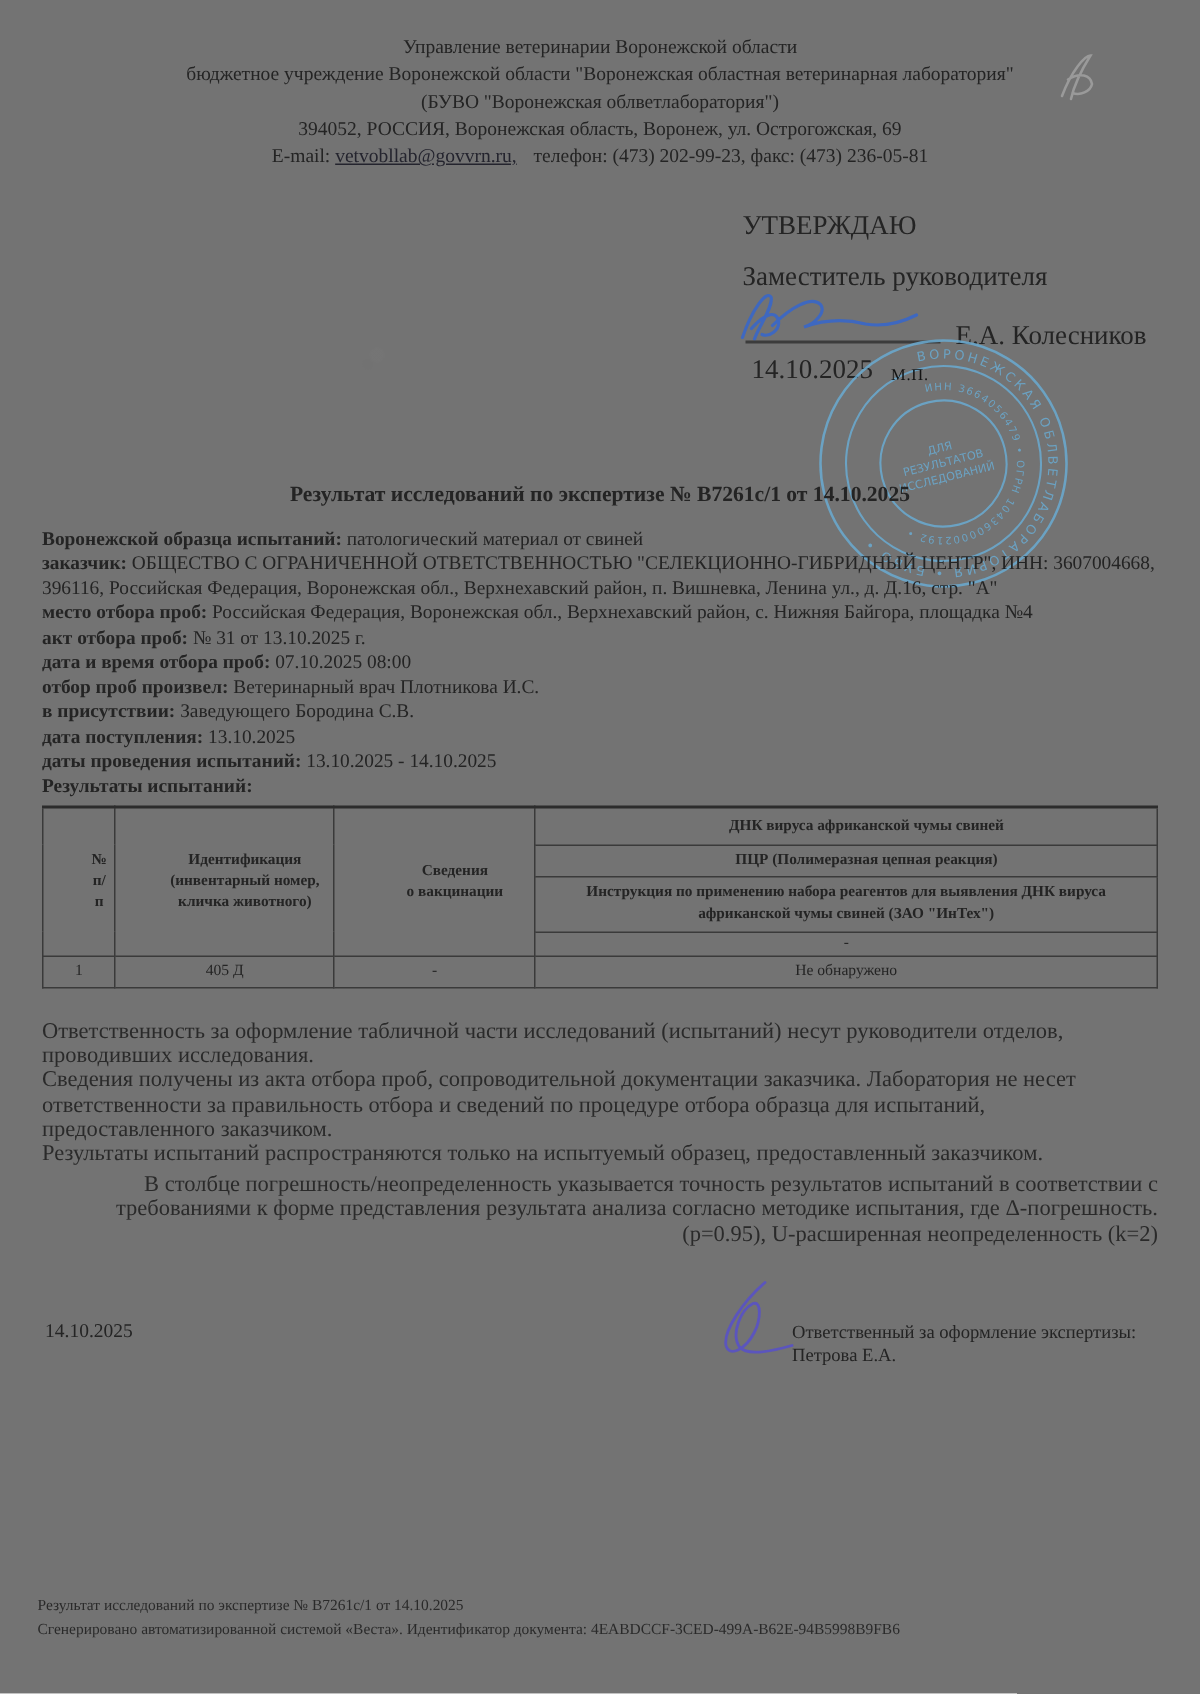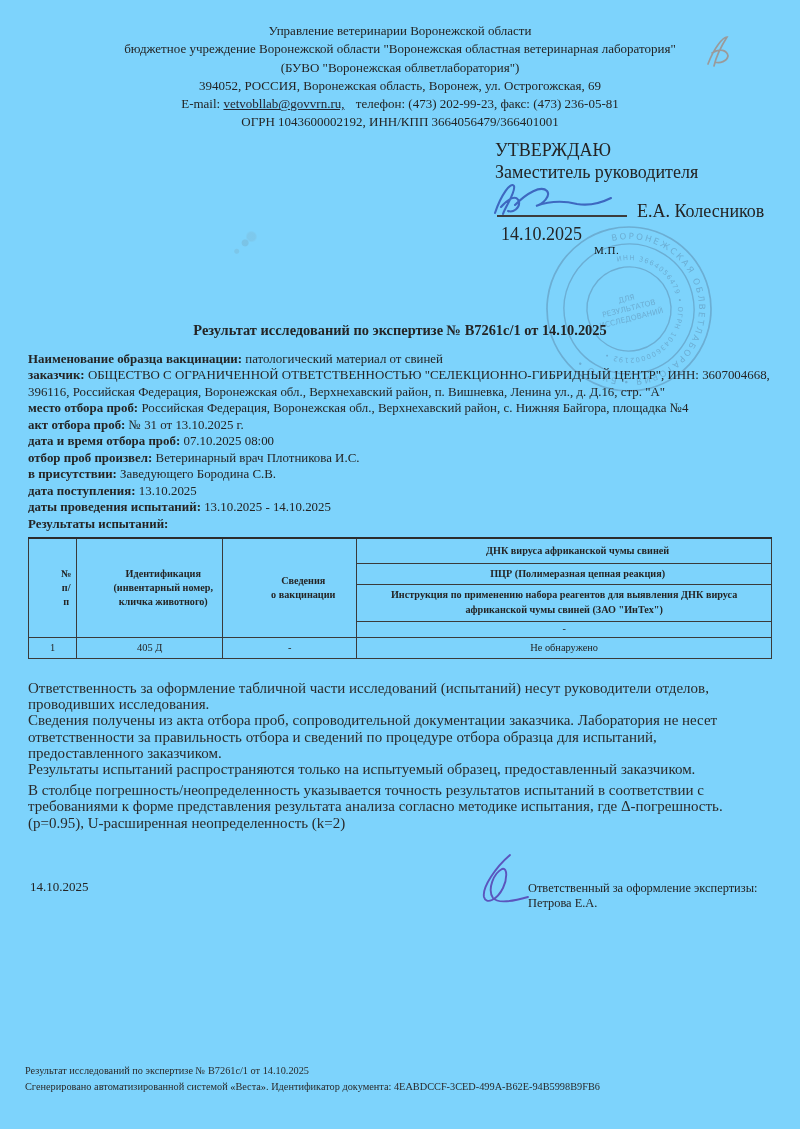--- a/index.html
+++ b/index.html
@@ -1,30 +1,30 @@
 <!DOCTYPE html>
 <html><head>
 <meta charset="utf-8">
 <style>
   html,body{margin:0;padding:0;background:#ffffff;}
-  .page{position:relative;width:800px;height:1129px;background:#7dd3fc;overflow:hidden;
+  .page{position:relative;width:800px;height:1129px;background:#737373;overflow:hidden;
         font-family:"Liberation Serif", serif;color:#242424;}
 
   
   .doc-header{position:absolute;top:22px;left:0;width:800px;text-align:center;
               font-size:13px;line-height:18.3px;}
   .doc-header .email-link{color:#24242e;text-decoration:underline;}
   .doc-header .phone{margin-left:8px;}
 
   
   .pencil-mark{position:absolute;left:698px;top:32px;}
 
   
   .approval{position:absolute;left:495px;top:141px;width:295px;font-size:18px;line-height:18px;}
-  .approval .pos{margin-top:4px;}
+  .approval .pos{margin-top:16px;}
   .sig-area{position:relative;height:42px;margin-top:2px;}
   .sig-underline{position:absolute;left:2px;bottom:8px;width:130px;border-bottom:2px solid #3c3c3c;}
   .approver-sig{position:absolute;left:-6px;top:-8px;}
   .approver-name{position:absolute;left:142px;bottom:5px;}
   .approval .appr-date{margin-top:0;padding-left:6px;}
 
   
   .stamp{position:absolute;left:543px;top:223px;pointer-events:none;}
   .mp-label{position:absolute;left:594px;top:244px;font-size:11px;color:#131313;letter-spacing:0.5px;}
   .ink-smudge{position:absolute;left:222px;top:224px;width:42px;height:42px;opacity:.28;
@@ -51,21 +51,21 @@
   table.results-table .pre{white-space:pre-line;}
   table.results-table .row-analyte td.th{height:20px;}
   table.results-table .row-method td.th{height:16px;}
   table.results-table .instr{line-height:1.45;padding:3px 14px;}
   table.results-table .uncert{height:11px;line-height:1;font-weight:normal;}
   table.results-table .data-row td{height:16px;font-size:10.4px;}
 
   
   .notes{margin-top:21px;font-size:15px;line-height:16.2px;color:#2a2a2a;font-family:Liberation Serif, serif;}
   .notes p{margin:0;}
-  .notes p.last{margin-top:5px;}
+  .notes p.last{margin-top:5px;text-align:right;}
 
   
   .signoff-date{position:absolute;left:30px;top:879px;font-size:13px;}
   .exec-sig{position:absolute;left:466px;top:851px;}
   .signoff-text{position:absolute;left:528px;top:881px;font-size:12.4px;}
 
   
   .doc-footer{position:absolute;left:25px;top:1063px;font-size:10.3px;line-height:16px;color:#2a2a2a;}
   .doc-footer div{margin:0;}
 
@@ -80,21 +80,20 @@
   <div class="doc-header">
     <div>Управление ветеринарии Воронежской области</div>
     <div>бюджетное учреждение Воронежской области "Воронежская областная ветеринарная лаборатория"</div>
     <div>(БУВО "Воронежская облветлаборатория")</div>
     <div>394052, РОССИЯ, Воронежская область, Воронеж, ул. Острогожская, 69</div>
     <div>
       <span>E-mail:</span>
       <a href="#" class="email-link">vetvobllab@govvrn.ru,</a>
       <span class="phone">телефон: (473) 202-99-23, факс: (473) 236-05-81</span>
     </div>
-    <div>ОГРН 1043600002192, ИНН/КПП 3664056479/366401001</div>
   </div>
 
   <svg class="pencil-mark" width="36" height="44" viewBox="0 0 36 44">
     <path d="M10,32 C16,16 25,5 29,5 C24,13 18,25 16,34 M14,21 C22,16 29,18 30,24 C29,29 22,32 17,30" fill="none" stroke="#9a9a9a" stroke-width="1.7" stroke-linecap="round"></path>
   </svg>
 
   <div class="approval">
     <div>УТВЕРЖДАЮ</div>
     <div class="pos">Заместитель руководителя</div>
     <div class="sig-area">
@@ -126,21 +125,21 @@
       <text x="86" y="88" text-anchor="middle" font-size="7.5">РЕЗУЛЬТАТОВ</text>
       <text x="86" y="98" text-anchor="middle" font-size="7.5">ИССЛЕДОВАНИЙ</text>
     </g>
   </svg>
   <div class="mp-label">М.П.</div>
   <div class="ink-smudge"></div>
 
   <div class="doc-title">Результат исследований по экспертизе № В7261с/1 от 14.10.2025</div>
 
   <div class="main">
-    <p><b>Наименование образца вакцинации:</b> <span>патологический материал от свиней</span></p>
+    <p><b>Воронежской образца испытаний:</b> <span>патологический материал от свиней</span></p>
     <p><b>заказчик:</b> <span>ОБЩЕСТВО С ОГРАНИЧЕННОЙ ОТВЕТСТВЕННОСТЬЮ "СЕЛЕКЦИОННО-ГИБРИДНЫЙ ЦЕНТР", ИНН: 3607004668, 396116, Российская Федерация, Воронежская обл., Верхнехавский район, п. Вишневка, Ленина ул., д. Д.16, стр. "А"</span></p>
     <p><b>место отбора проб:</b> <span>Российская Федерация, Воронежская обл., Верхнехавский район, с. Нижняя Байгора, площадка №4</span></p>
     <p><b>акт отбора проб:</b> <span>№ 31 от 13.10.2025 г.</span></p>
     <p><b>дата и время отбора проб:</b> <span>07.10.2025 08:00</span></p>
     <p><b>отбор проб произвел:</b> <span>Ветеринарный врач Плотникова И.С.</span></p>
     <p><b>в присутствии:</b> <span>Заведующего Бородина С.В.</span></p>
     <p><b>дата поступления:</b> <span>13.10.2025</span></p>
     <p><b>даты проведения испытаний:</b> <span>13.10.2025 - 14.10.2025</span></p>
     <p class="results-heading">Результаты испытаний:</p>
 

